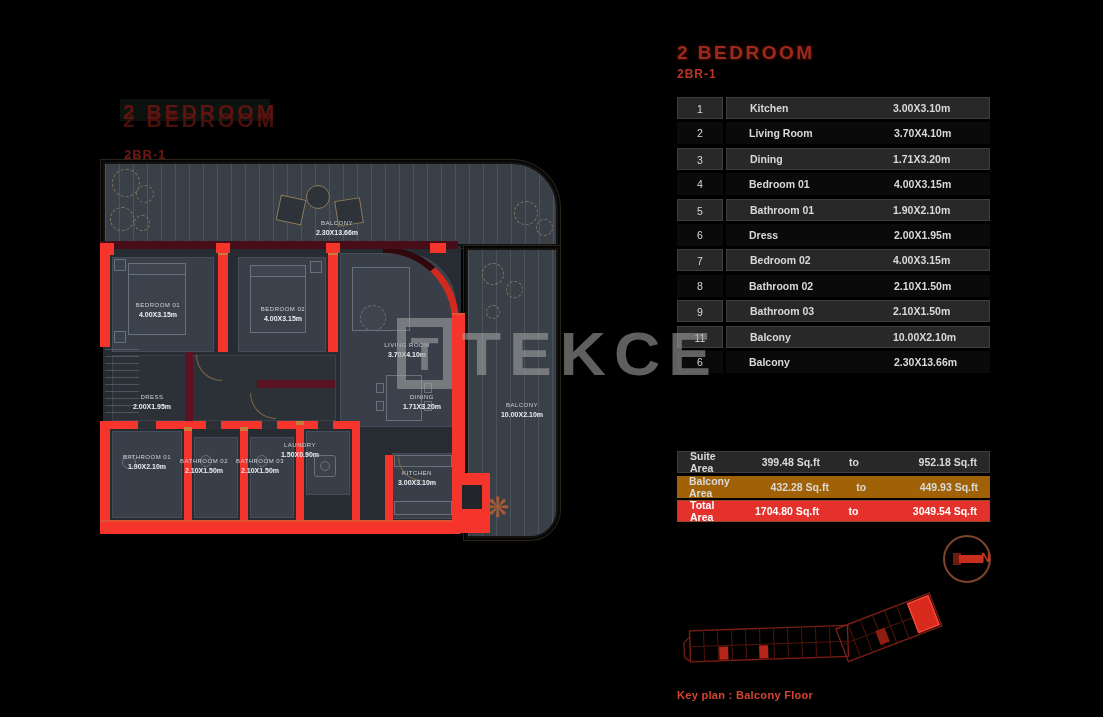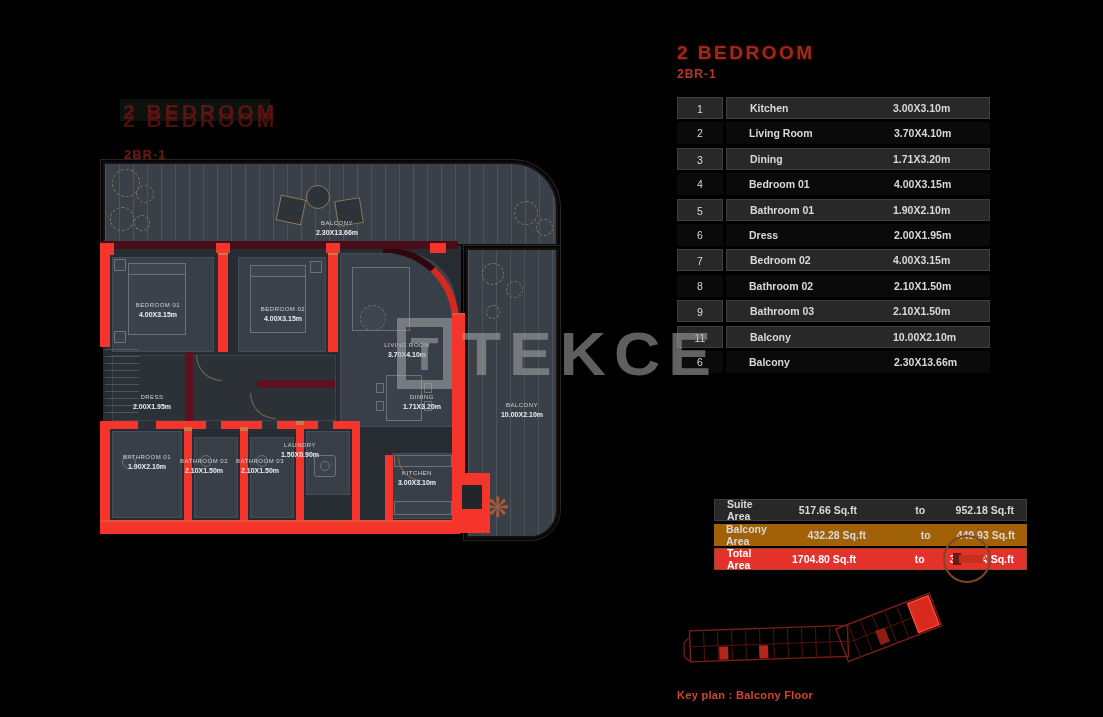--- a/index.html
+++ b/index.html
@@ -58,25 +58,25 @@
 
   .rt { left:677px; top:97px; width:313px; }
   .row { display:flex; height:22px; margin-bottom:3.4px; font-size:10.5px; }
   .row .no { width:46px; text-align:center; line-height:22px; margin-right:3px; }
   .row .main { flex:1; display:flex; align-items:center; }
   .row .nm { flex:1; padding-left:23px; font-weight:600; }
   .row .dm { width:96px; font-weight:600; }
   .row.odd .no, .row.odd .main { background:#282828; border:1px solid #3e3e3e; }
   .row.even .no, .row.even .main { background:#0a0a0a; }
 
-  .at { left:714px; top:451px; width:313px;margin-top:48px; }
+  .at { left:677px; top:451px; width:313px; }
   .arow { display:flex; height:22px; margin-bottom:2.6px; font-size:10.5px; align-items:center; font-weight:600; }
   .arow .lab { flex:1; padding-left:12px; }
   .arow .v1 { width:115px; text-align:right; }
-  .arow .tw { width:75px; text-align:right; }
+  .arow .tw { width:75px; text-align:center; }
   .arow .v2 { width:110px; text-align:right; padding-right:12px; }
   .arow.odd { background:#282828; border:1px solid #3e3e3e; }
   .arow.even { background:#a16207; }
   .arow.hl { background:#e4312b; border:1px solid #93492a; color:#fff; }
 
   
   .compass { left:943px; top:535px; width:48px; height:48px; }
   .compass .ring { position:absolute; inset:0; border:2px solid #7e452c; border-radius:50%; }
   .compass .tail { position:absolute; left:10px; top:18px; width:8px; height:12px; background:#70190f; }
   .compass .needle { position:absolute; left:16px; top:20px; width:24px; height:8px; background:#c92d1e; }
@@ -326,21 +326,21 @@
     <div class="main">
         <div class="nm">Balcony</div>
     <div class="dm">2.30X13.66m</div>
       </div>
   </div>
 </div>
 
 <div class="abs at">
   <div class="arow odd">
     <div class="lab">Suite Area</div>
-    <div class="v1">517.66 Sq.ft</div>
+    <div class="v1">399.48 Sq.ft</div>
     <div class="tw">to</div>
     <div class="v2">952.18 Sq.ft</div>
   </div>
   <div class="arow even">
     <div class="lab">Balcony Area</div>
     <div class="v1">432.28 Sq.ft</div>
     <div class="tw">to</div>
     <div class="v2">449.93 Sq.ft</div>
   </div>
   <div class="arow hl">

